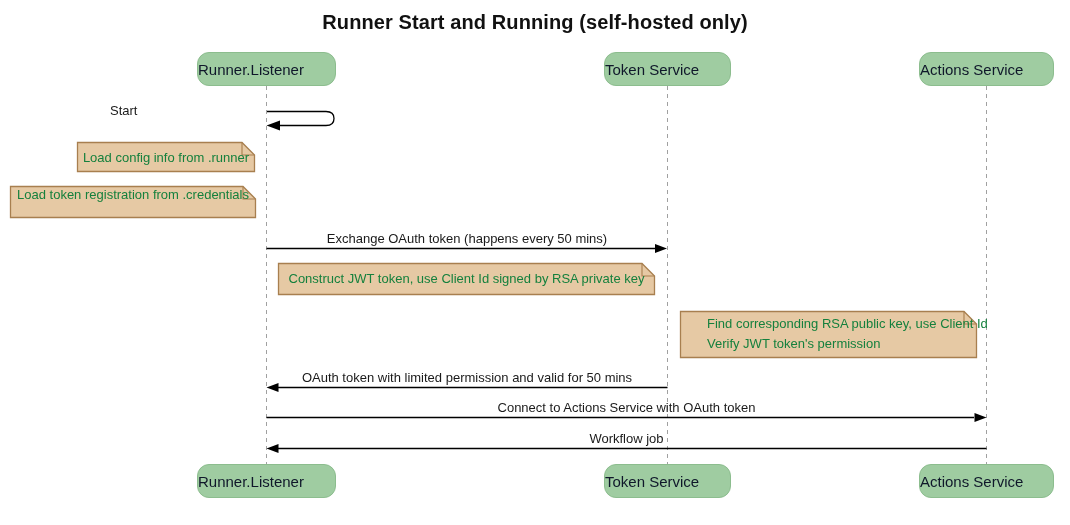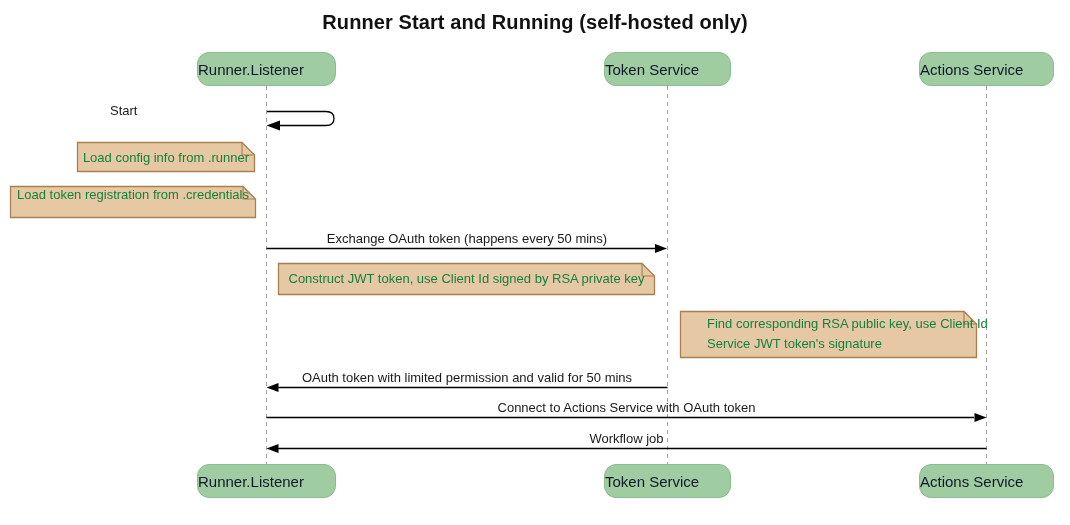--- a/index.html
+++ b/index.html
@@ -117,16 +117,16 @@
   <div class="label center" style="left:266px;top:231px;width:402px;">Exchange OAuth token (happens every 50 mins)</div>
   <div class="label center" style="left:266px;top:370px;width:402px;">OAuth token with limited permission and valid for 50 mins</div>
   <div class="label center" style="left:266px;top:400px;width:721px;">Connect to Actions Service with OAuth token</div>
   <div class="label center" style="left:266px;top:431px;width:721px;">Workflow job</div>
 
   <div class="note-text" style="left:77px;top:142px;width:178px;height:30px;">Load config info from .runner</div>
   <div class="note-text" style="left:10px;top:186px;width:246px;height:16px;">Load token registration from .credentials</div>
   <div class="note-text" style="left:278px;top:263px;width:377px;height:31px;text-align:right;">Construct JWT token, use Client Id signed by RSA private key</div>
   <div class="note-text multiline" style="left:680px;top:311px;width:297px;height:46px;">
     <span>Find corresponding RSA public key, use Client Id</span>
-    <span>Service JWT token's signature</span>
+    <span>Verify JWT token's permission</span>
   </div>
 
 </div>
 
 </body></html>

